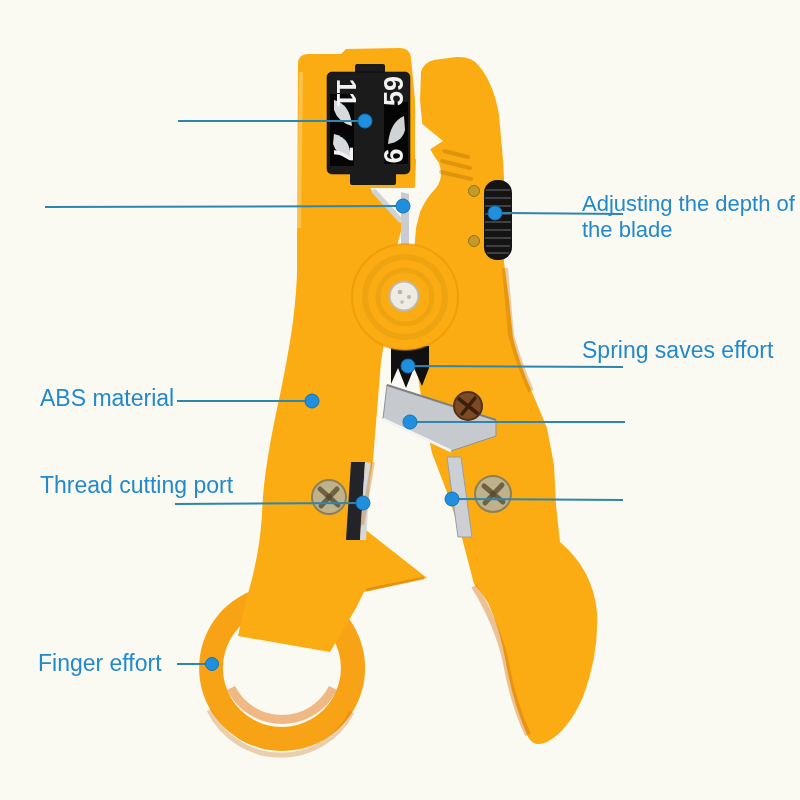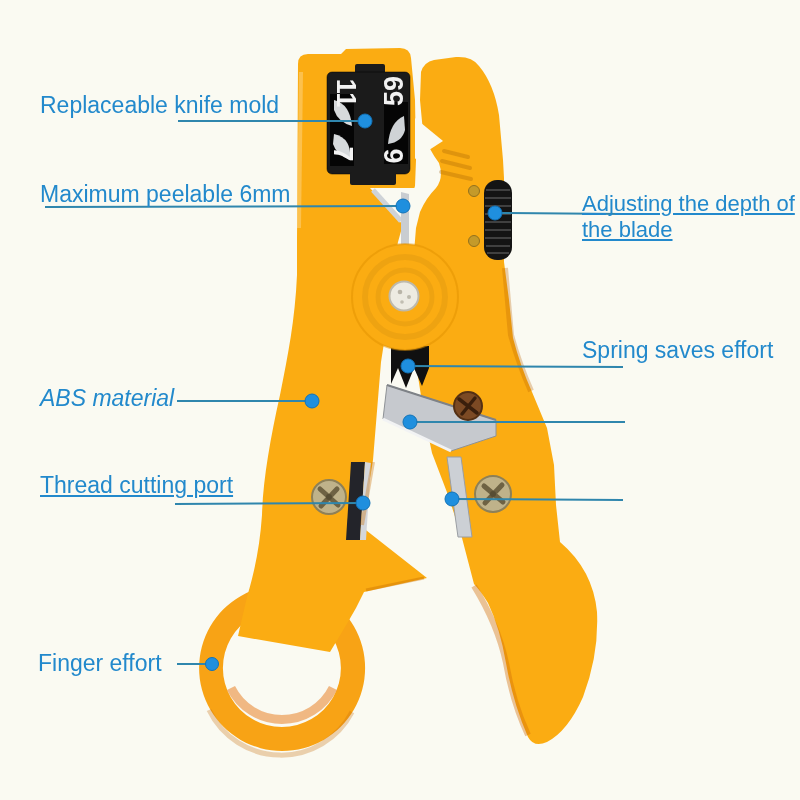--- a/index.html
+++ b/index.html
@@ -11,28 +11,28 @@
   }
   .stage{position:relative;width:800px;height:800px;}
   .stage svg{position:absolute;left:0;top:0;}
   .callout{
     position:absolute;
     color:var(--label-color,#2289CC);
     font-size:23px;
     line-height:1.2;
     white-space:nowrap;
   }
-  .callout.wrap{white-space:normal;text-decoration:underline;}
+  .callout.wrap{white-space:normal;}
   .c-replaceable{left:40px;top:92px;}
   .c-maximum{left:40px;top:181px;}
   .c-adjusting{left:582px;top:191px;width:215px;font-size:22px;}
   .c-spring{left:582px;top:337px;}
-  .c-abs{left:40px;top:385px;font-style:italic;}
+  .c-abs{left:40px;top:385px;}
   .c-wire{left:606px;top:394px;}
-  .c-thread{left:40px;top:472px;text-decoration:underline;}
+  .c-thread{left:40px;top:472px;}
   .c-stripping{left:596px;top:470px;}
   .c-finger{left:38px;top:650px;}
 </style>
 </head>
 <body>
 
 <div class="stage">
 
   <svg width="800" height="800" viewBox="0 0 800 800">
 
@@ -153,21 +153,19 @@
       <circle cx="495" cy="213" r="7"></circle>
       <circle cx="408" cy="366" r="7"></circle>
       <circle cx="312" cy="401" r="7"></circle>
       <circle cx="410" cy="422" r="7"></circle>
       <circle cx="363" cy="503" r="7"></circle>
       <circle cx="452" cy="499" r="7"></circle>
       <circle cx="212" cy="664" r="6.5"></circle>
     </g>
   </svg>
 
-  <div class="callout c-replaceable">Replaceable knife mold</div>
-  <div class="callout c-maximum">Maximum peelable 6mm</div>
   <div class="callout c-adjusting wrap">Adjusting the depth of the blade</div>
   <div class="callout c-spring">Spring saves effort</div>
   <div class="callout c-abs">ABS material</div>
   <div class="callout c-thread">Thread cutting port</div>
   <div class="callout c-finger">Finger effort</div>
 
 </div>
 
 </body></html>

